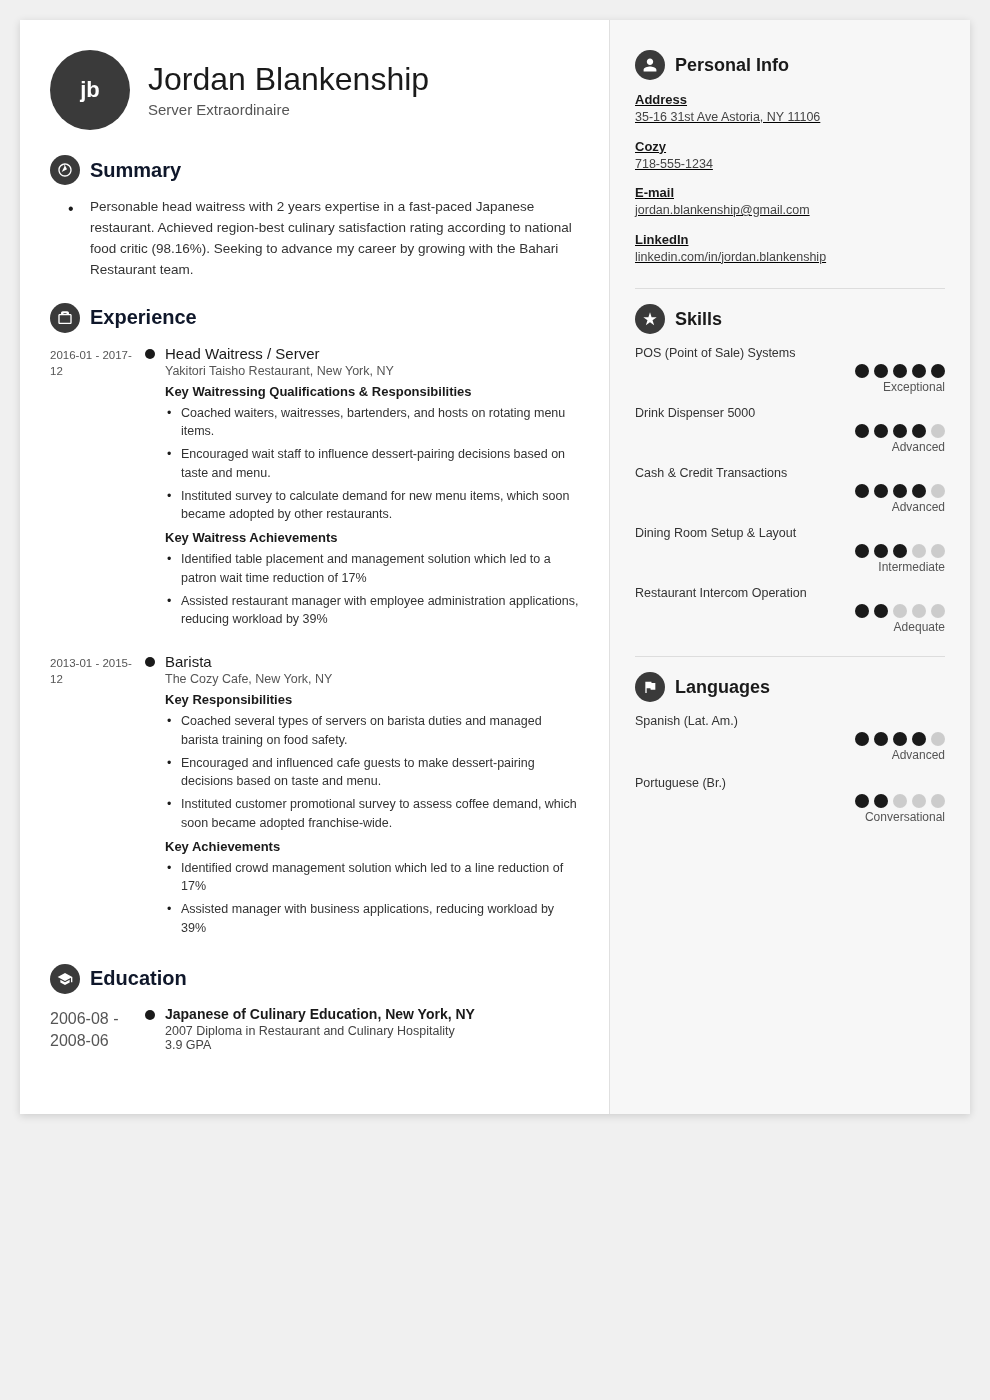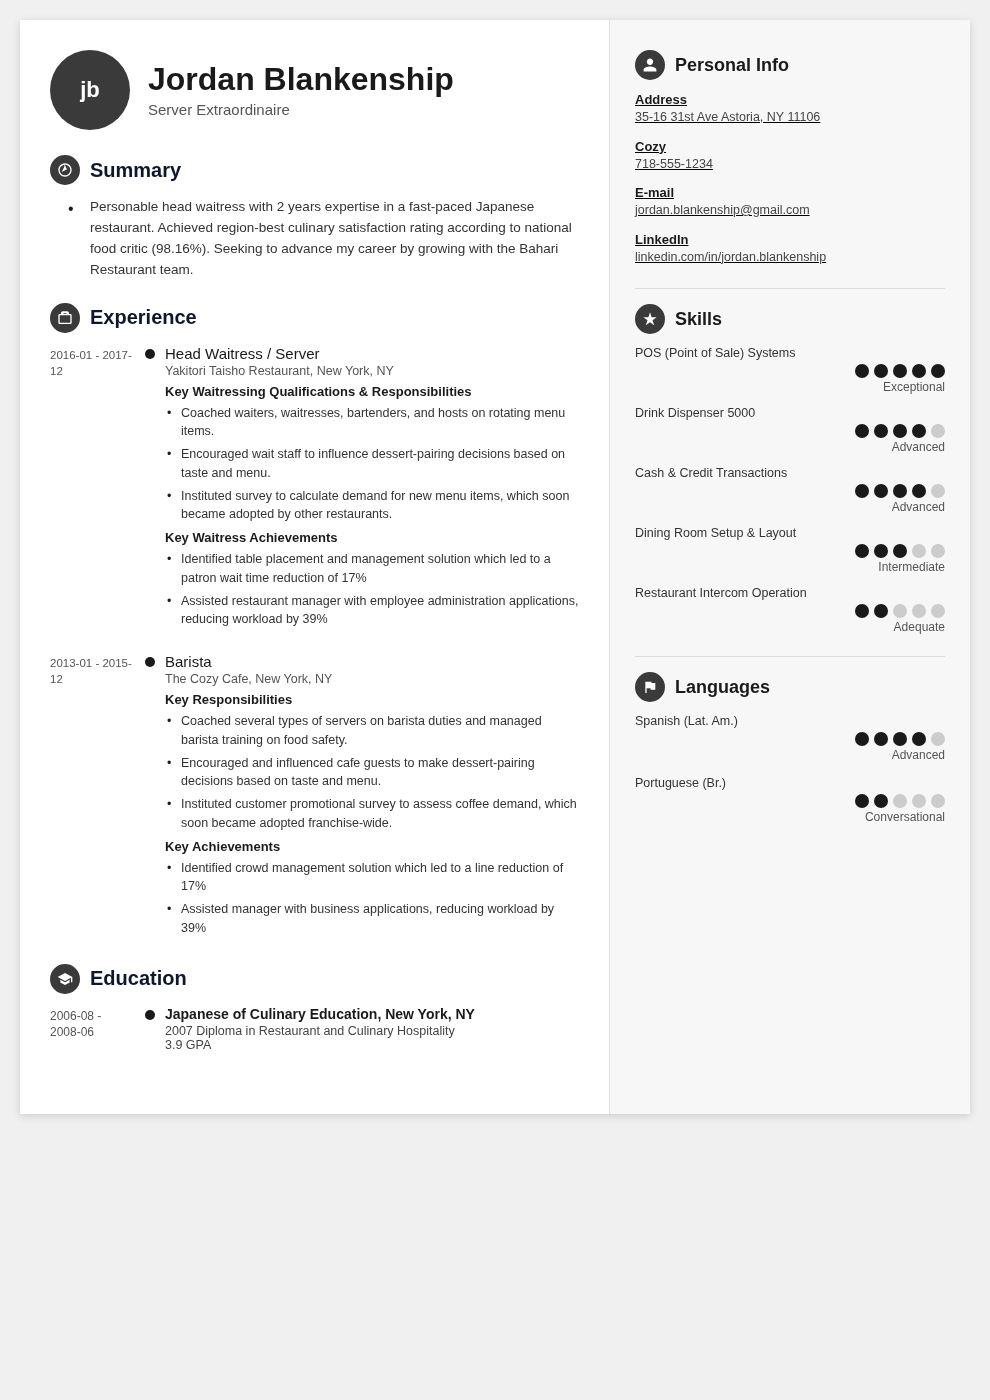--- a/index.html
+++ b/index.html
@@ -48,21 +48,21 @@
       align-items: center;
       justify-content: center;
       color: #fff;
       font-size: 22px;
       font-weight: bold;
       flex-shrink: 0;
       margin-right: 18px;
     }
     .header-text h1 {
       font-size: 32px;
-      font-weight: 700;
+      font-weight: 400;
       color: #1a1a1a;
       line-height: 1.1;
     }
     .header-text .subtitle {
       font-size: 15px;
       color: #555;
       margin-top: 4px;
     }
 
     
@@ -183,21 +183,21 @@
     }
 
     
     .edu-entry {
       display: flex;
       gap: 10px;
       margin-bottom: 10px;
     }
     .edu-date {
       width: 85px;
-      font-size: 12px;
+      font-size: 16px;
       color: #555;
       flex-shrink: 0;
       text-align: left;
       padding-top: 2px;
       line-height: 1.4;
     }
     .edu-content {
       flex: 1;
     }
     .edu-school {

